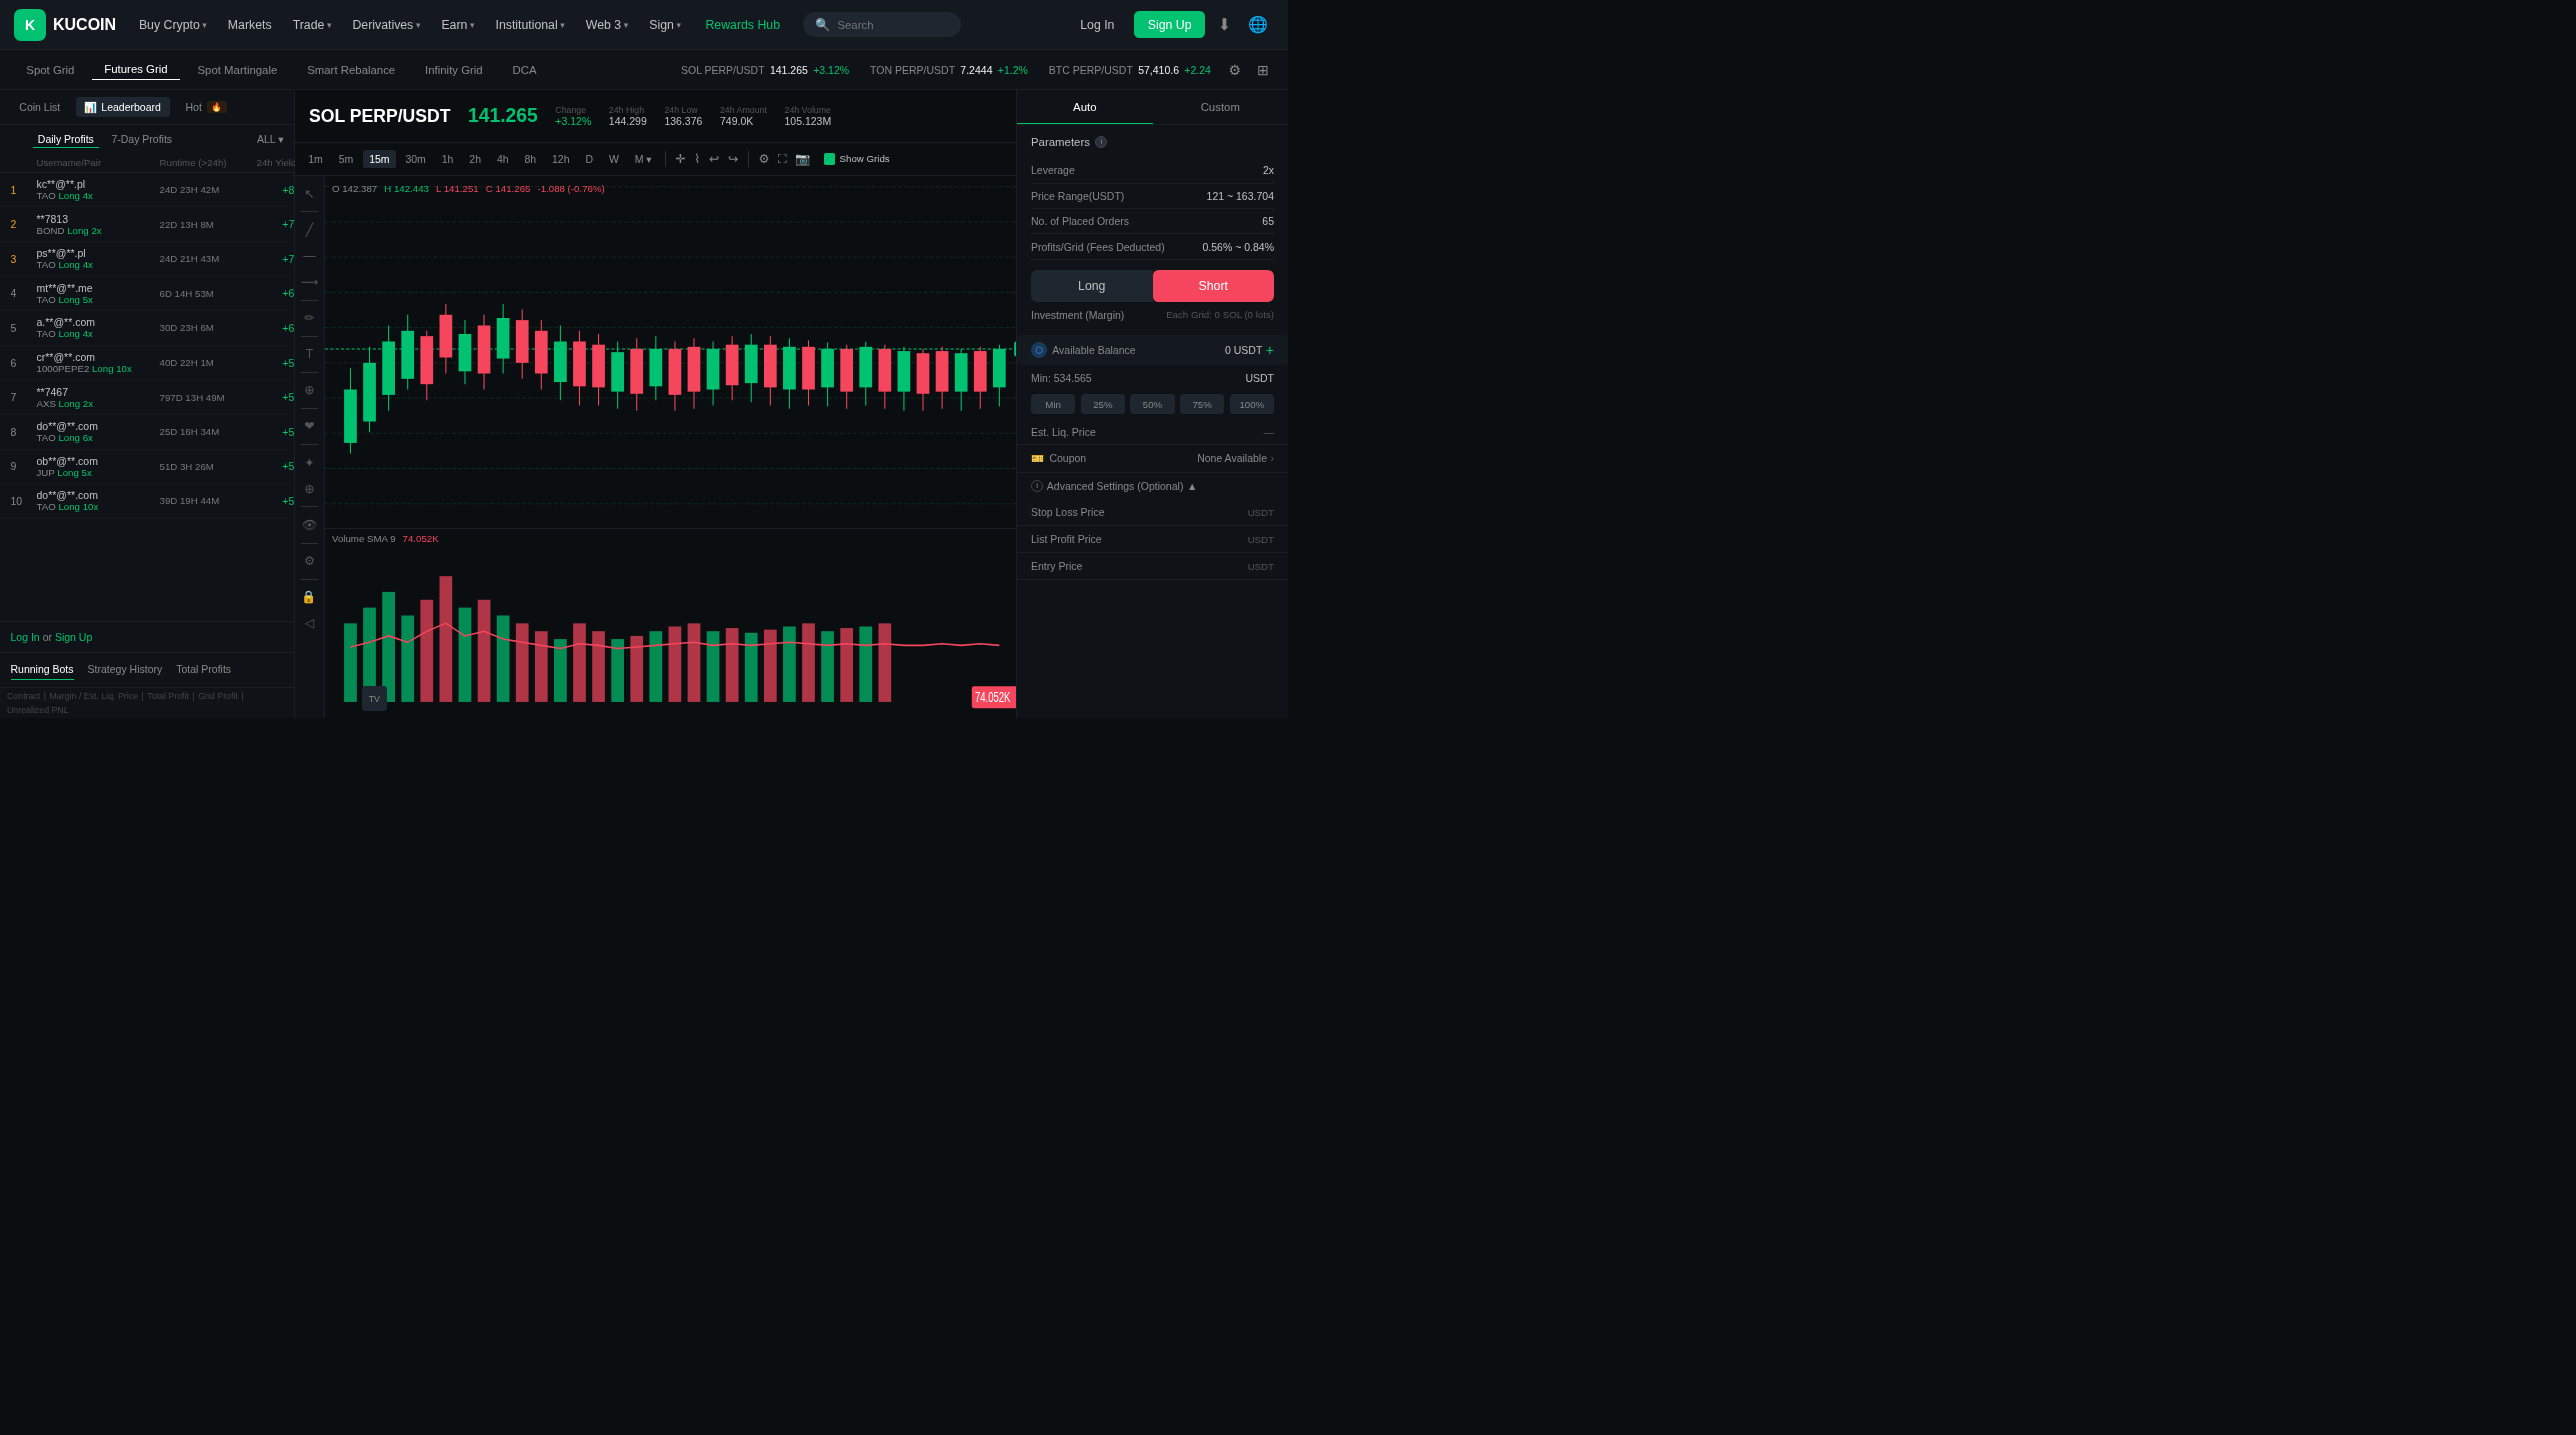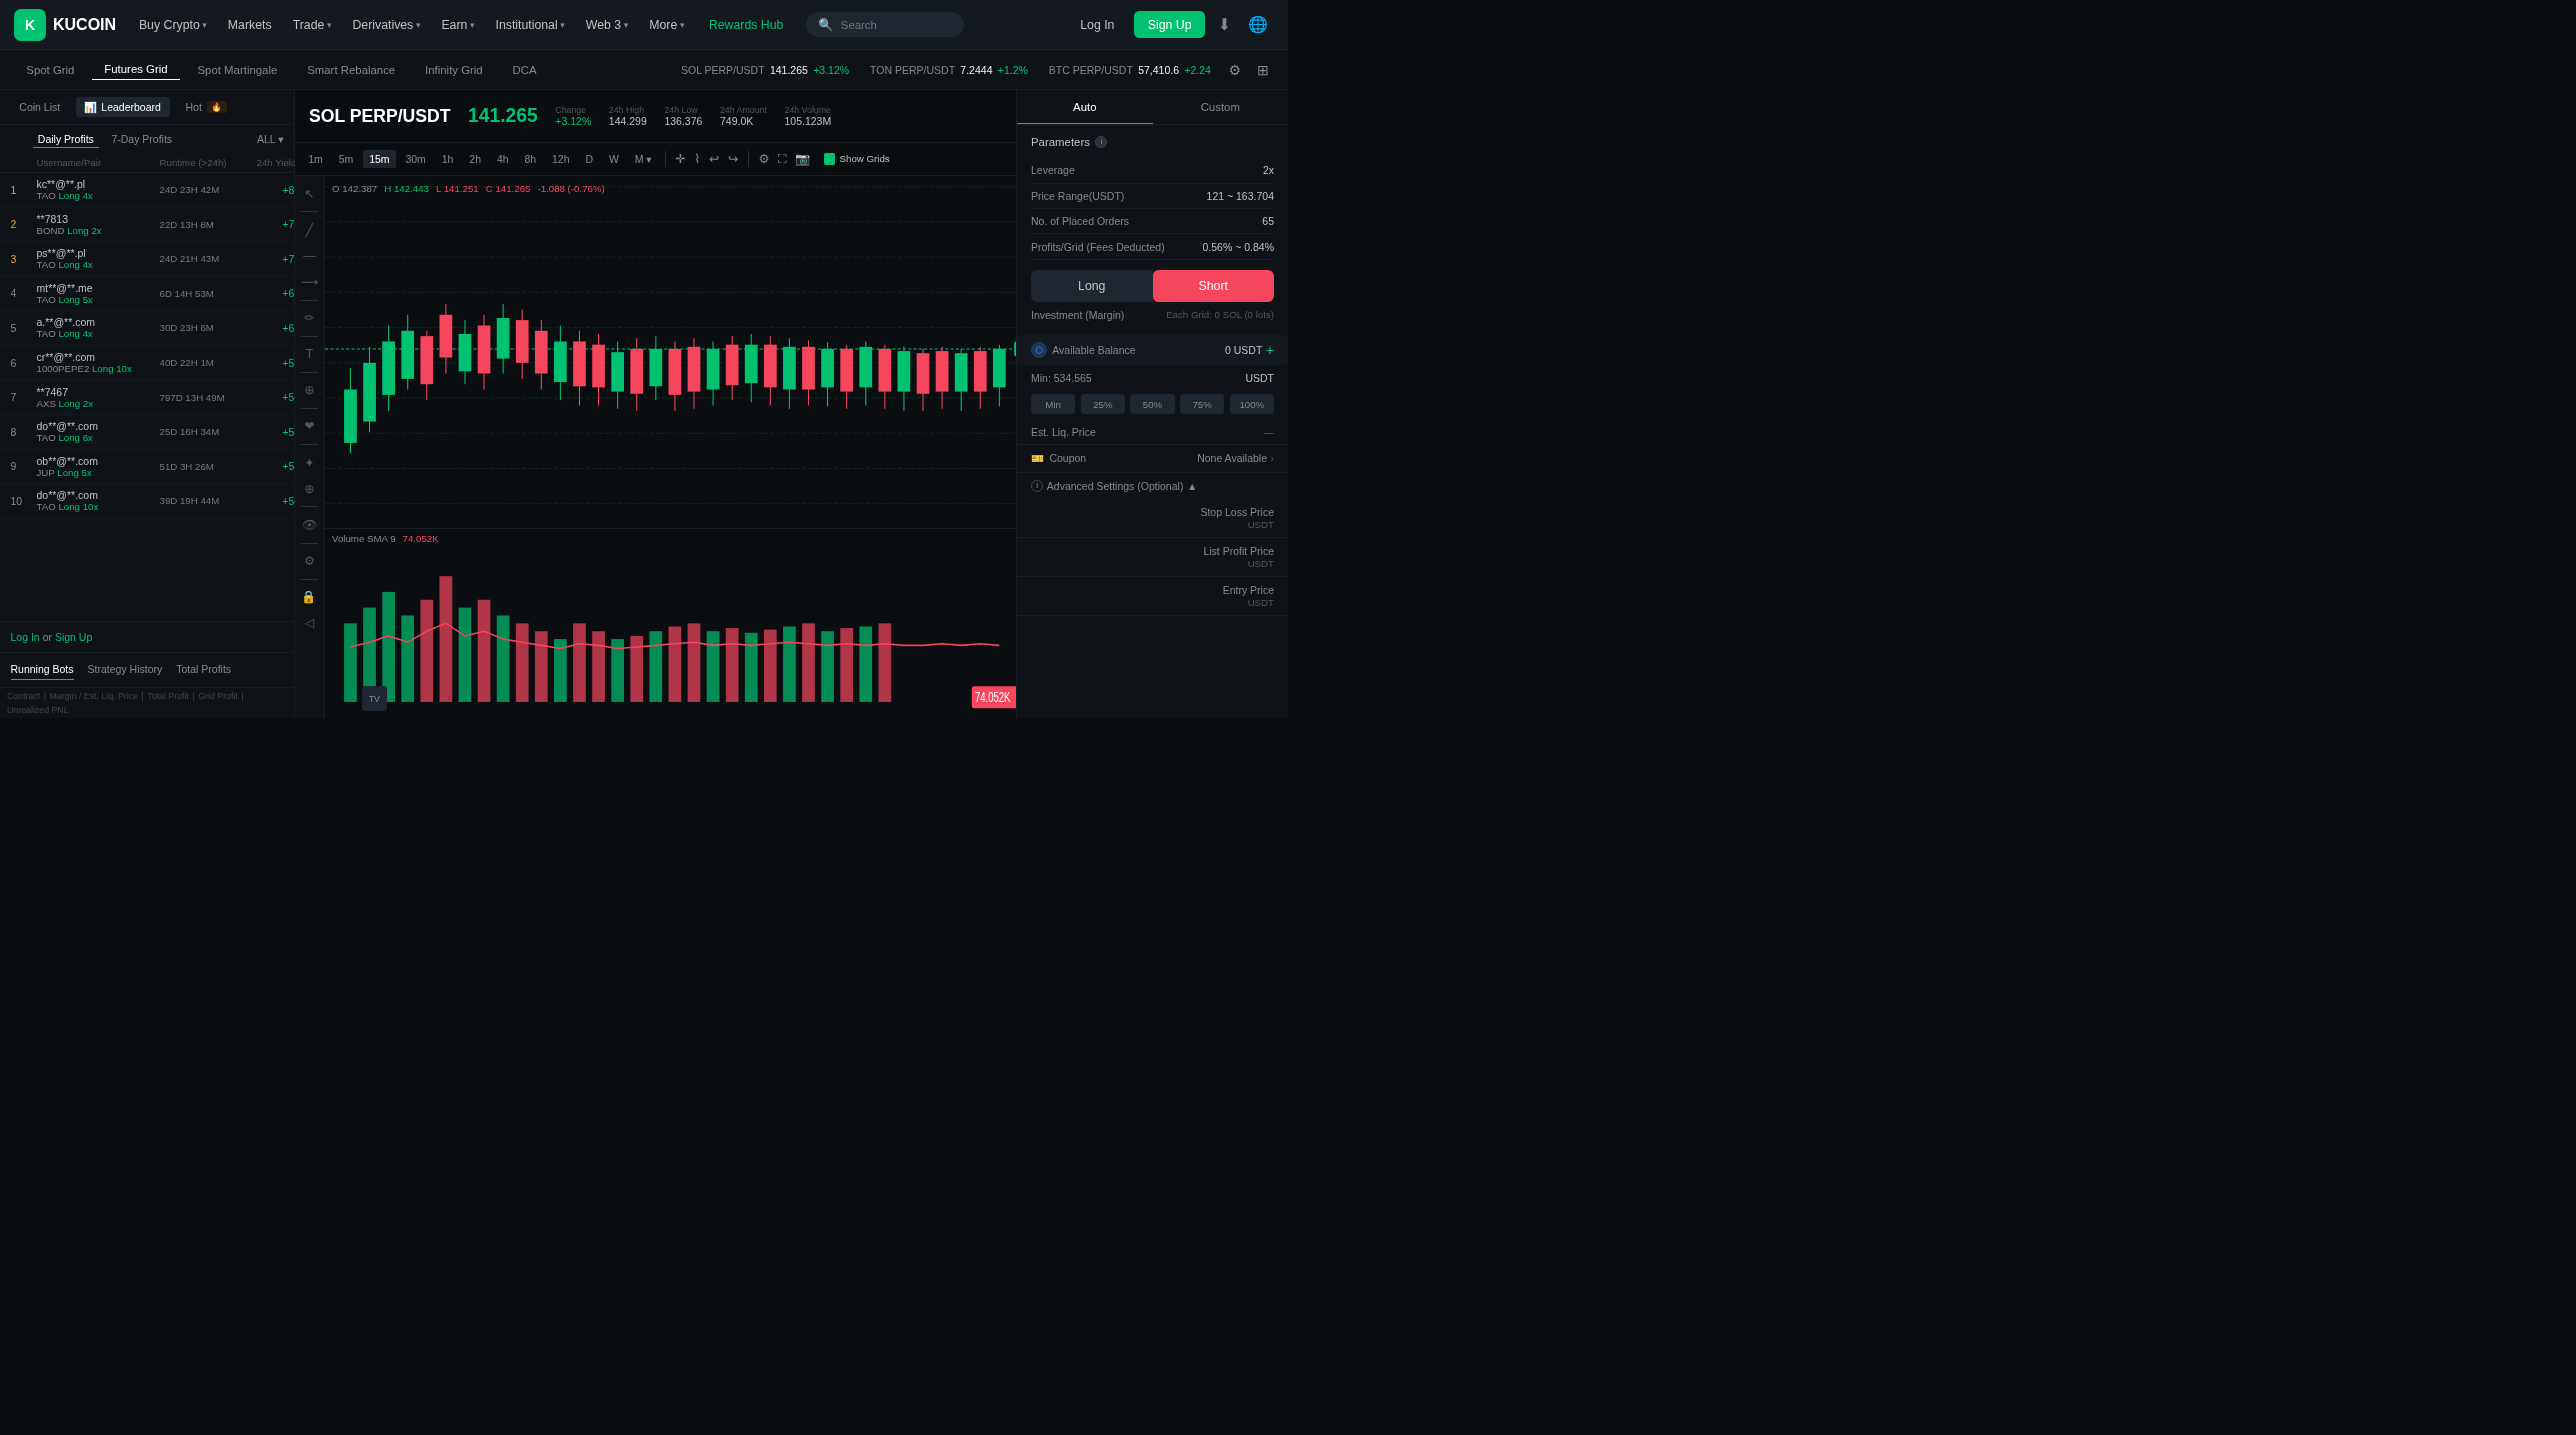--- a/index.html
+++ b/index.html
@@ -141,21 +141,21 @@
     
     .coupon-row { display: flex; justify-content: space-between; align-items: center; padding: 7px 14px; border-top: 0.9px solid #1a1f27; border-bottom: 0.9px solid #1a1f27; }
     .coupon-label { color: #888; font-size: 10.5px; display: flex; align-items: center; gap: 5.3px; }
     .coupon-value { color: #888; font-size: 10.5px; display: flex; align-items: center; gap: 3.5px; cursor: pointer; }
     .arrow-right { color: #555; font-size: 10.5px; }
     
     .adv-settings { display: flex; justify-content: space-between; align-items: center; padding: 7px 14px; cursor: pointer; }
     .adv-label { color: #888; font-size: 10.5px; display: flex; align-items: center; gap: 3.5px; }
     .adv-arrow { color: #888; font-size: 10.5px; }
     
-    .price-input-row { display: flex; justify-content: space-between; align-items: flex-end; padding: 7px 14px; border-bottom: 0.9px solid #1a1f27; flex-direction: column; }
+    .price-input-row { display: flex; justify-content: space-between; align-items: flex-start; padding: 7px 14px; border-bottom: 0.9px solid #1a1f27; }
     .price-input-label { color: #888; font-size: 10.5px; }
     .price-input-field { background: none; border: none; outline: none; color: #555; font-size: 10.5px; text-align: right; width: 105px; cursor: pointer; }
     .price-input-unit { color: #555; font-size: 9.7px; margin-left: 3.5px; }
 
     
     .tradingview-badge { position: absolute; bottom: 7px; left: 37px; width: 24.6px; height: 24.6px; background: #1e2630; border-radius: 3.5px; display: flex; align-items: center; justify-content: center; font-size: 8.8px; color: #888; }
   </style>
 </head>
 <body>
 
@@ -185,21 +185,21 @@
   </div>
   <div class="nav-item">
     <span>Institutional</span>
     <span class="arrow">▾</span>
   </div>
   <div class="nav-item">
     <span>Web 3</span>
     <span class="arrow">▾</span>
   </div>
   <div class="nav-item">
-    <span>More</span>
+    <span>Sign</span>
     <span class="arrow">▾</span>
   </div>
   <div class="nav-item rewards-hub">Rewards Hub</div>
   <div class="search-box">
     <span class="search-icon">🔍</span>
     <input type="text" placeholder="Search" style="">
   </div>
   <div class="nav-right">
     <span class="login-btn">Log In</span>
     <span class="signup-btn">Sign Up</span>

